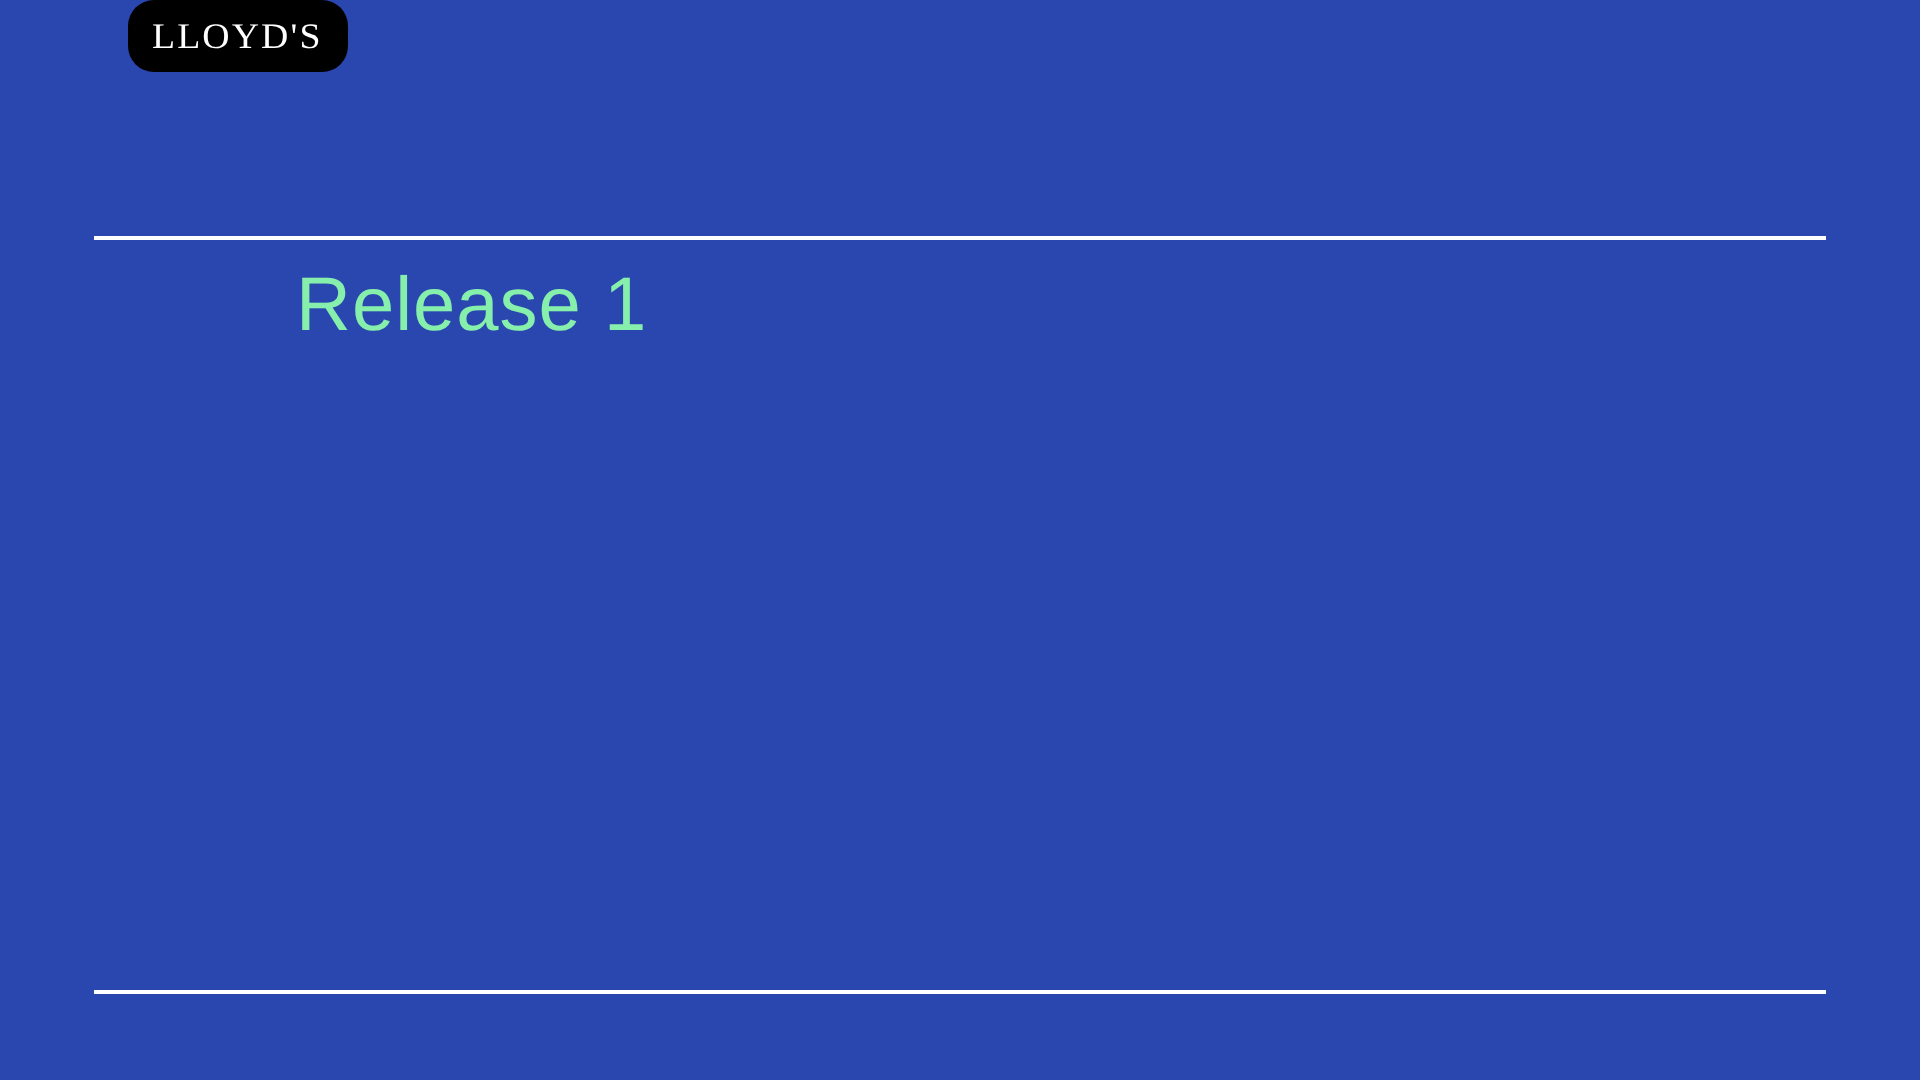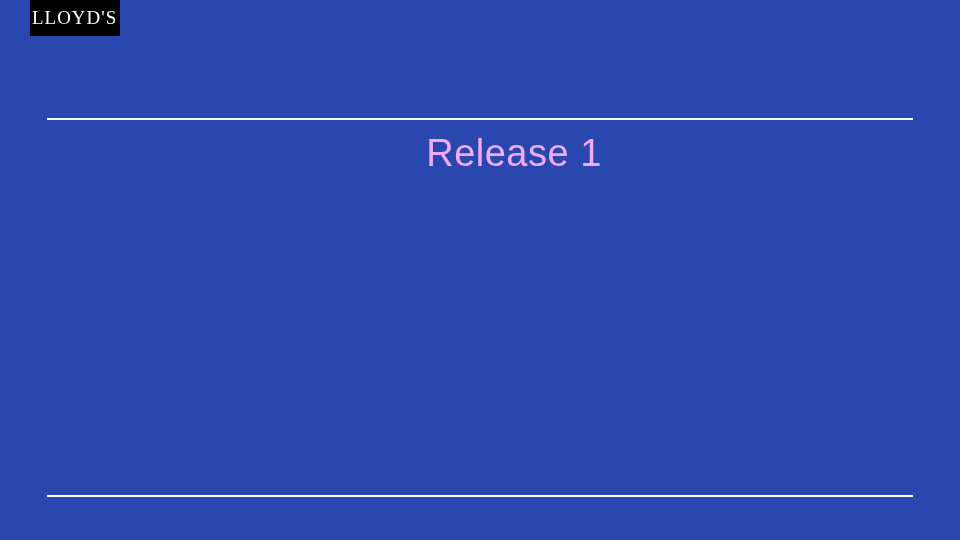--- a/index.html
+++ b/index.html
@@ -5,31 +5,32 @@
   * { box-sizing: border-box; margin: 0; padding: 0; }
   html, body { width: 960px; height: 540px; overflow: hidden; }
   body {
     background: #2a47b0;
     font-family: Arial, Helvetica, sans-serif;
     position: relative;
   }
   .logo {
     position: absolute;
     top: 0;
-    left: 30px;
-    width: 90px;
+    left: 64px;
+    width: 110px;
     height: 36px;
     background: #000000;
     color: #ffffff;
     font-size: 18px;
     letter-spacing: 1px;
     display: flex;
     align-items: center;
     justify-content: center;
     font-family: "Times New Roman", Georgia, serif;
+    border-radius: 13px;
   }
   .logo-text { transform: scaleX(1.05); }
   .rule-top {
     position: absolute;
     left: 47px;
     right: 47px;
     top: 118px;
     height: 0;
     border-top: 2px solid #ffffff;
   }
@@ -39,22 +40,21 @@
     right: 47px;
     top: 495px;
     height: 0;
     border-top: 2px solid #ffffff;
   }
   .content {
     position: absolute;
     left: 148px;
     top: 132px;
     right: 80px;
-    color: #f0abfc;
-    text-align: center;
+    color: #86efac;
   }
   .title {
     font-size: 38px;
     font-weight: 400;
     letter-spacing: 0.5px;
     margin-bottom: 4px;
   }
   .subtitle {
     font-size: 24px;
     font-style: italic;

